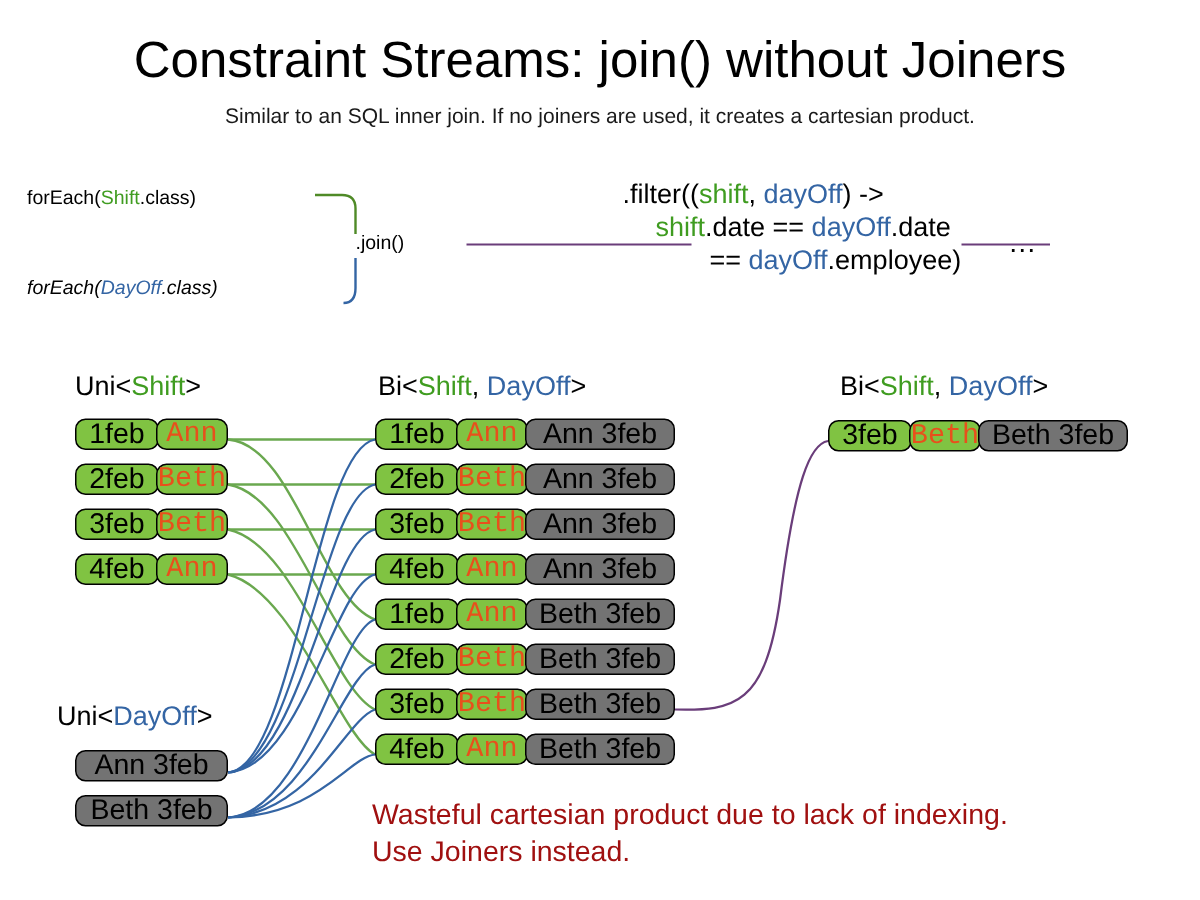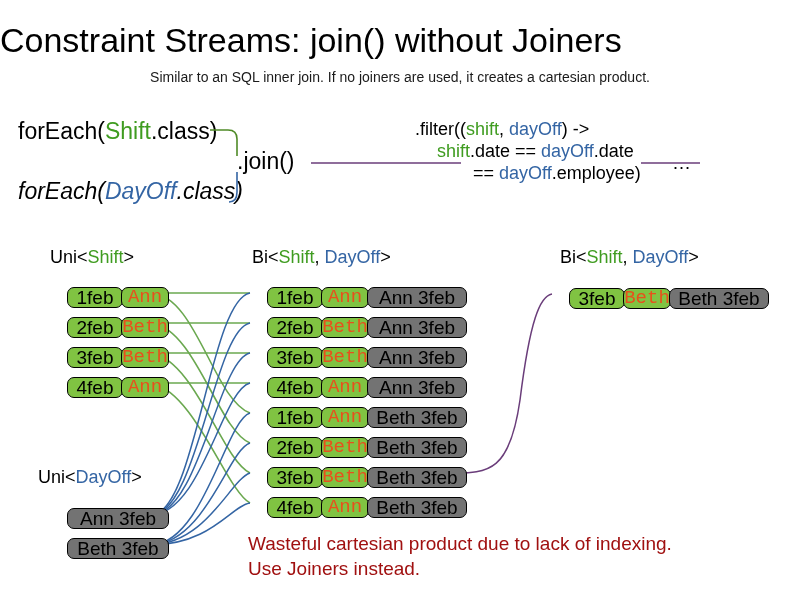--- a/index.html
+++ b/index.html
@@ -16,20 +16,21 @@
     font-family: "Liberation Sans", sans-serif;
     color: #000000;
   }
 
   
   #title {
     position: absolute;
     top: 20px;
     left: 0;
     width: 800px;
+    text-align: center;
     font-size: 34px;
     line-height: 40px;
     font-weight: normal;
     color: #000000;
     white-space: nowrap;
   }
   #subtitle {
     position: absolute;
     top: 68px;
     left: 0;
@@ -37,21 +38,21 @@
     text-align: center;
     font-size: 14px;
     line-height: 18px;
     color: #1a1a1a;
     white-space: nowrap;
   }
 
   
   .code {
     position: absolute;
-    font-size: 23px;
+    font-size: 13px;
     line-height: 23px;
     white-space: nowrap;
     color: #000000;
   }
   .shift  { color: #3f9c20; }
   .dayoff { color: #3465a4; }
 
   #foreach-shift  { left: 18px;  top: 120px; }
   #foreach-dayoff { left: 18px;  top: 180px; font-style: italic; }
   #join-label     { left: 237px; top: 150px; }
@@ -72,22 +73,21 @@
   #cap-uni-shift  { left: 50px;  top: 246px; }
   #cap-bi-mid     { left: 252px; top: 246px; }
   #cap-bi-right   { left: 560px; top: 246px; }
   #cap-uni-dayoff { left: 38px;  top: 466px; }
 
   
   .row {
     position: absolute;
     height: 29px;
     display: flex;
-    align-items: flex-end;
-    margin-left: 17px;
+    align-items: flex-start;
   }
   .cell {
     box-sizing: border-box;
     border: 1.6px solid #000000;
     border-radius: 7px;
     display: flex;
     align-items: center;
     justify-content: center;
     font-size: 19px;
     line-height: 19px;

